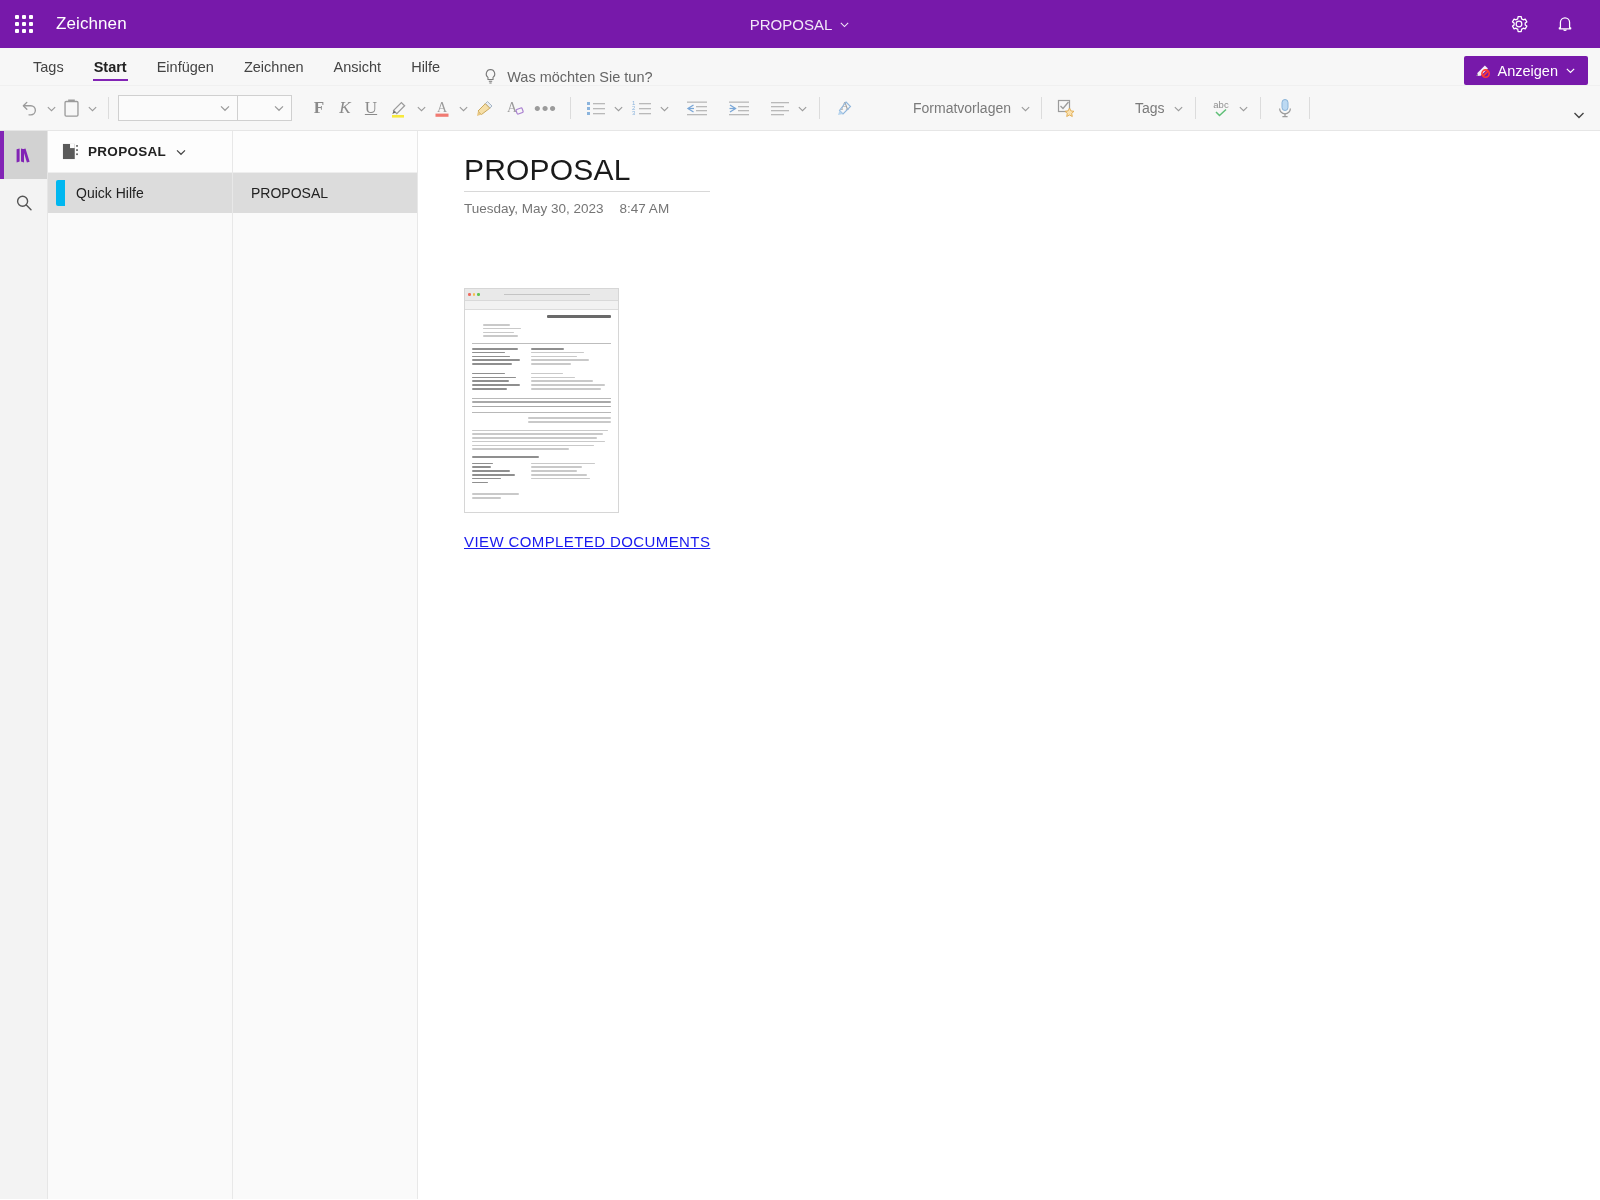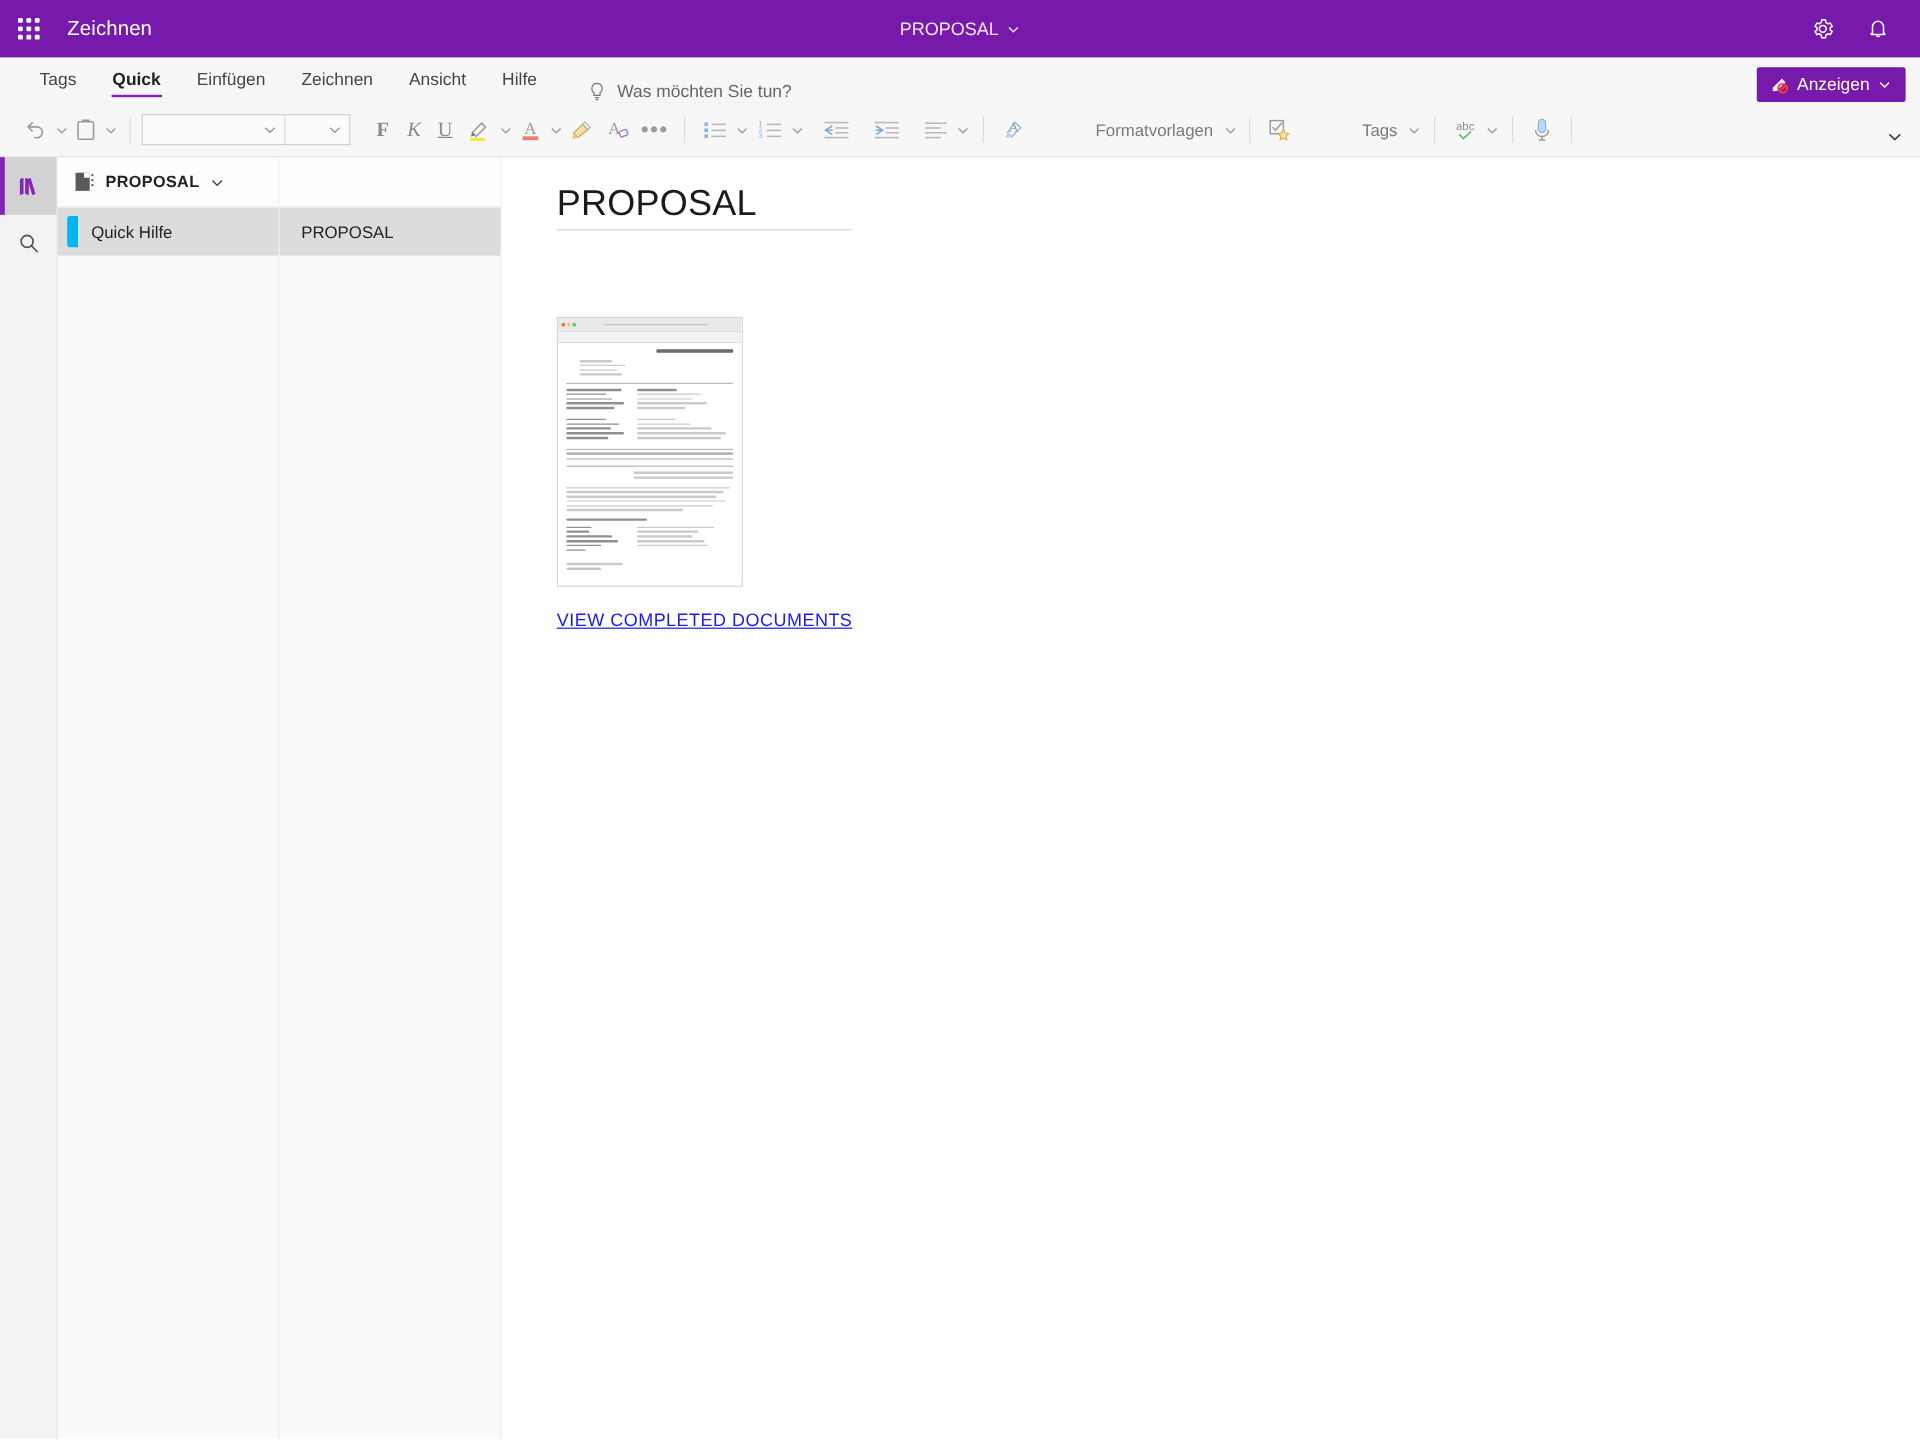--- a/index.html
+++ b/index.html
@@ -229,21 +229,21 @@
     </div>
   </div>
 </div>
 
 <div class="menubar">
   <div class="tabs">
     <div class="tab">
         <span>Tags</span>
       </div>
     <div class="tab active">
-        <span>Quick</span>
+        <span>Start</span>
       </div>
     <div class="tab">
         <span>Einfügen</span>
       </div>
     <div class="tab">
         <span>Zeichnen</span>
       </div>
     <div class="tab">
         <span>Ansicht</span>
       </div>
@@ -568,20 +568,24 @@
 
   <div class="pages">
     <div class="pages-spacer"></div>
     <div class="page-row">
       <span>PROPOSAL</span>
     </div>
   </div>
 
   <div class="canvas">
     <div class="page-title">PROPOSAL</div>
+    <div class="page-meta">
+      <span>Tuesday, May 30, 2023</span>
+      <span>8:47 AM</span>
+    </div>
 
     <div class="embed">
       <div class="embed-chrome">
         <i style="background:#ee6a5f"></i>
           <i style="background:#f4bf4f"></i>
           <i style="background:#61c454"></i>
         <span style="flex:1;height:1.3px;background:#c4c4c4;margin:0 28px 0 22px;display:block"></span>
       </div>
       <div class="embed-toolbar"></div>
       <div class="embed-page">

